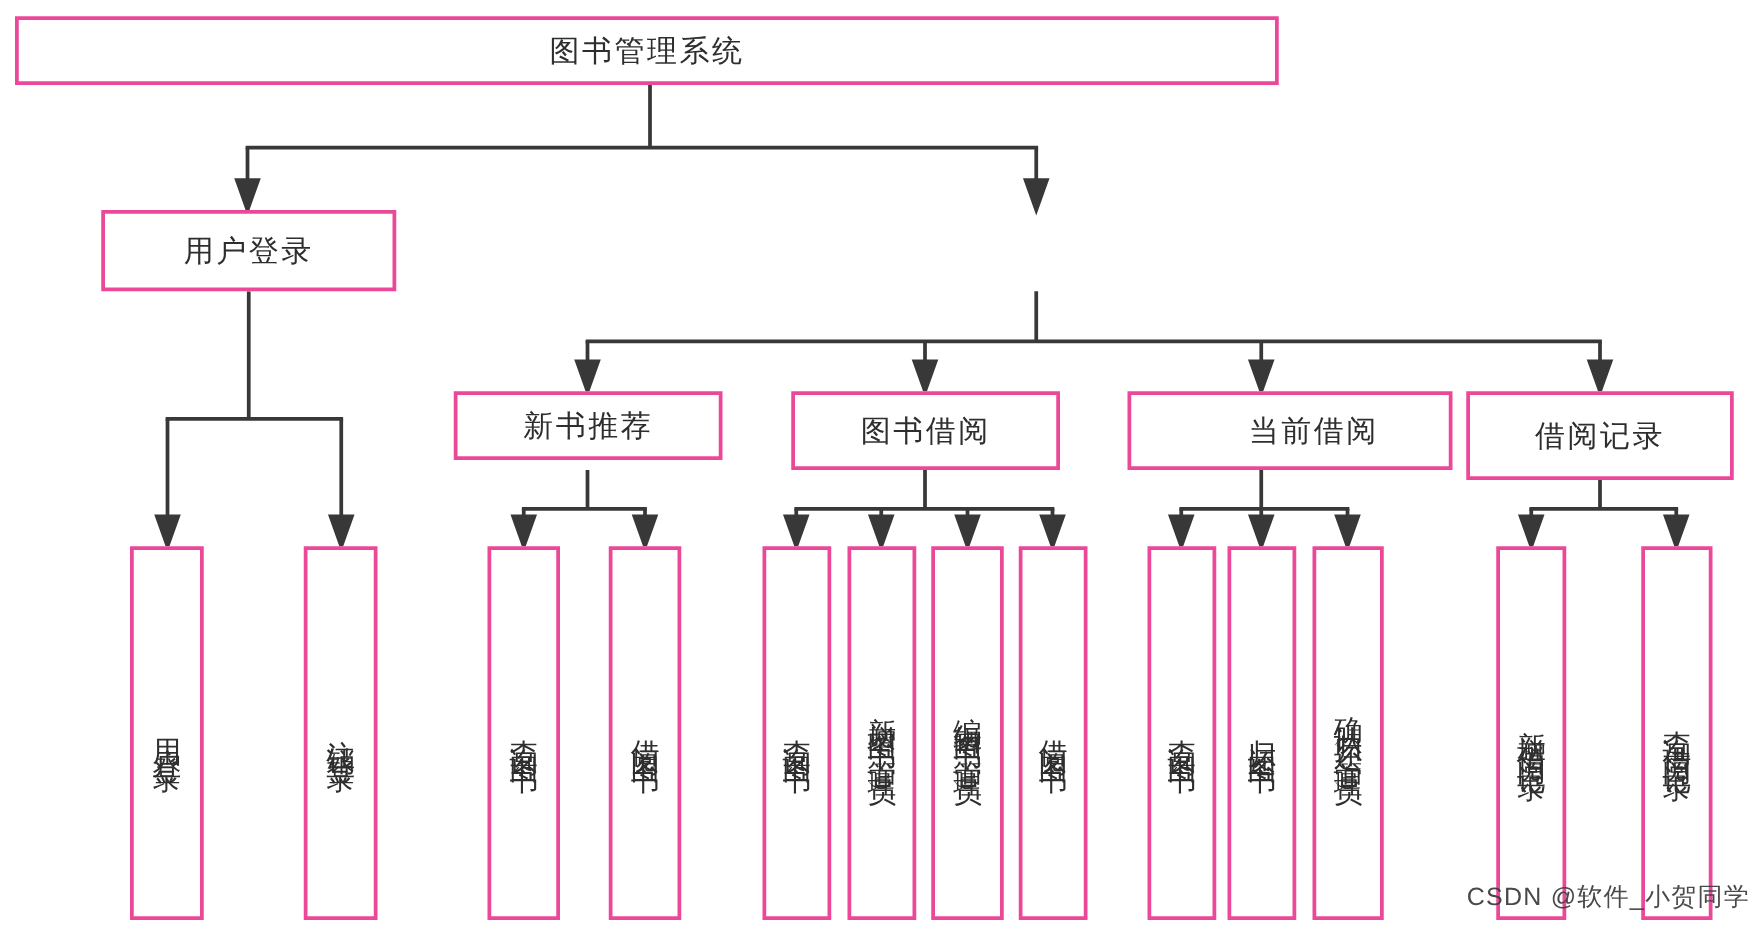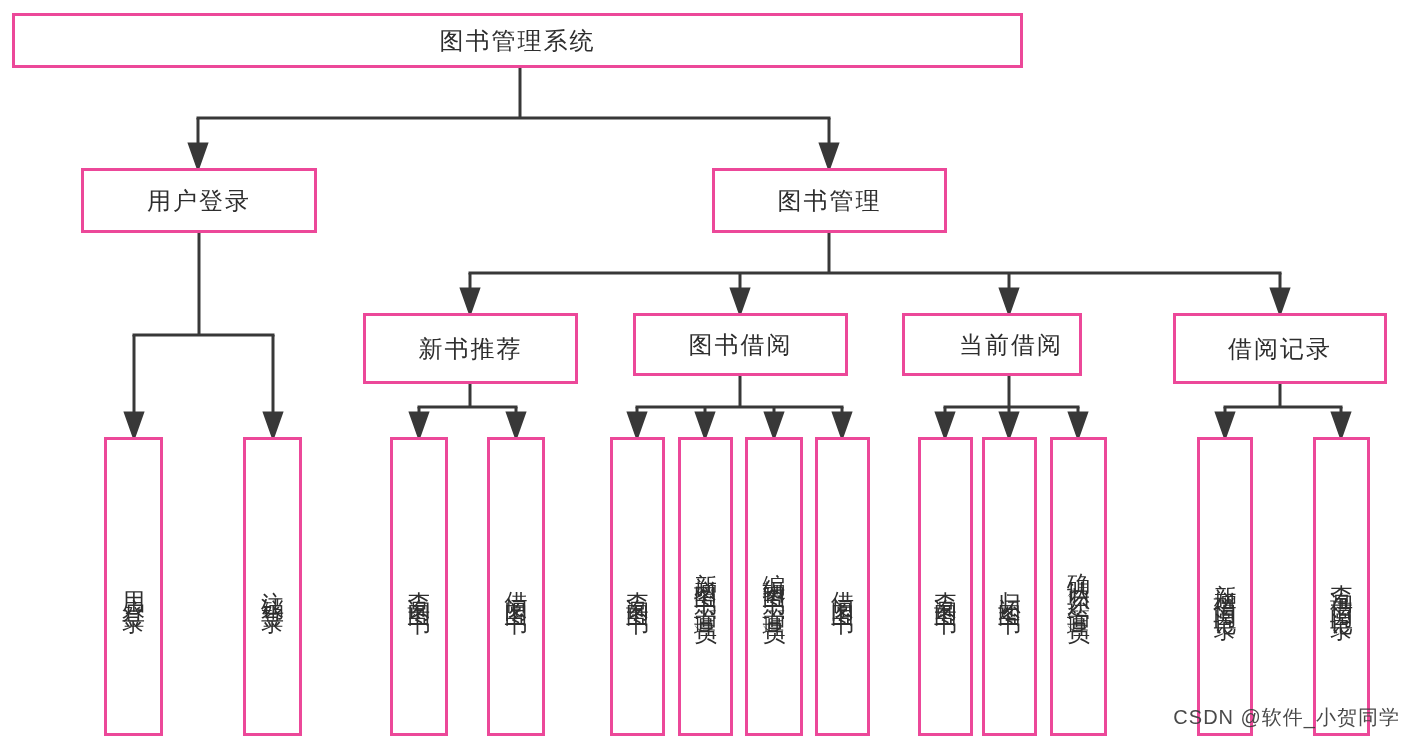--- a/index.html
+++ b/index.html
@@ -120,31 +120,28 @@
     </g>
   </svg>
 
   <div class="box h" style="left:12px; top:13px; width:1011px; height:55px;">
     <span>图书管理系统</span>
   </div>
 
   <div class="box h" style="left:81px; top:168px; width:236px; height:65px;">
     <span>用户登录</span>
   </div>
-  <div class="box h" style="left:712px; top:168px; width:235px; height:65px;">
-    <span>图书管理</span>
-  </div>
 
-  <div class="box h" style="left:363px; top:313px; width:215px; height:71px;">
+  <div class="box h" style="left:363px; top:313px; width:215px; height:55px;">
     <span>新书推荐</span>
   </div>
   <div class="box h" style="left:633px; top:313px; width:215px; height:63px;">
     <span>图书借阅</span>
   </div>
-  <div class="box h" style="left:902px; top:313px; width:180px; height:63px;padding-left:38px;">
+  <div class="box h" style="left:902px; top:313px; width:260px; height:63px;padding-left:38px;">
     <span>当前借阅</span>
   </div>
   <div class="box h" style="left:1173px; top:313px; width:214px; height:71px;">
     <span>借阅记录</span>
   </div>
 
   <div class="box v" style="left:104px; top:437px; width:59px; height:299px;">
     <span>用户登录</span>
   </div>
   <div class="box v" style="left:243px; top:437px; width:59px; height:299px;">

